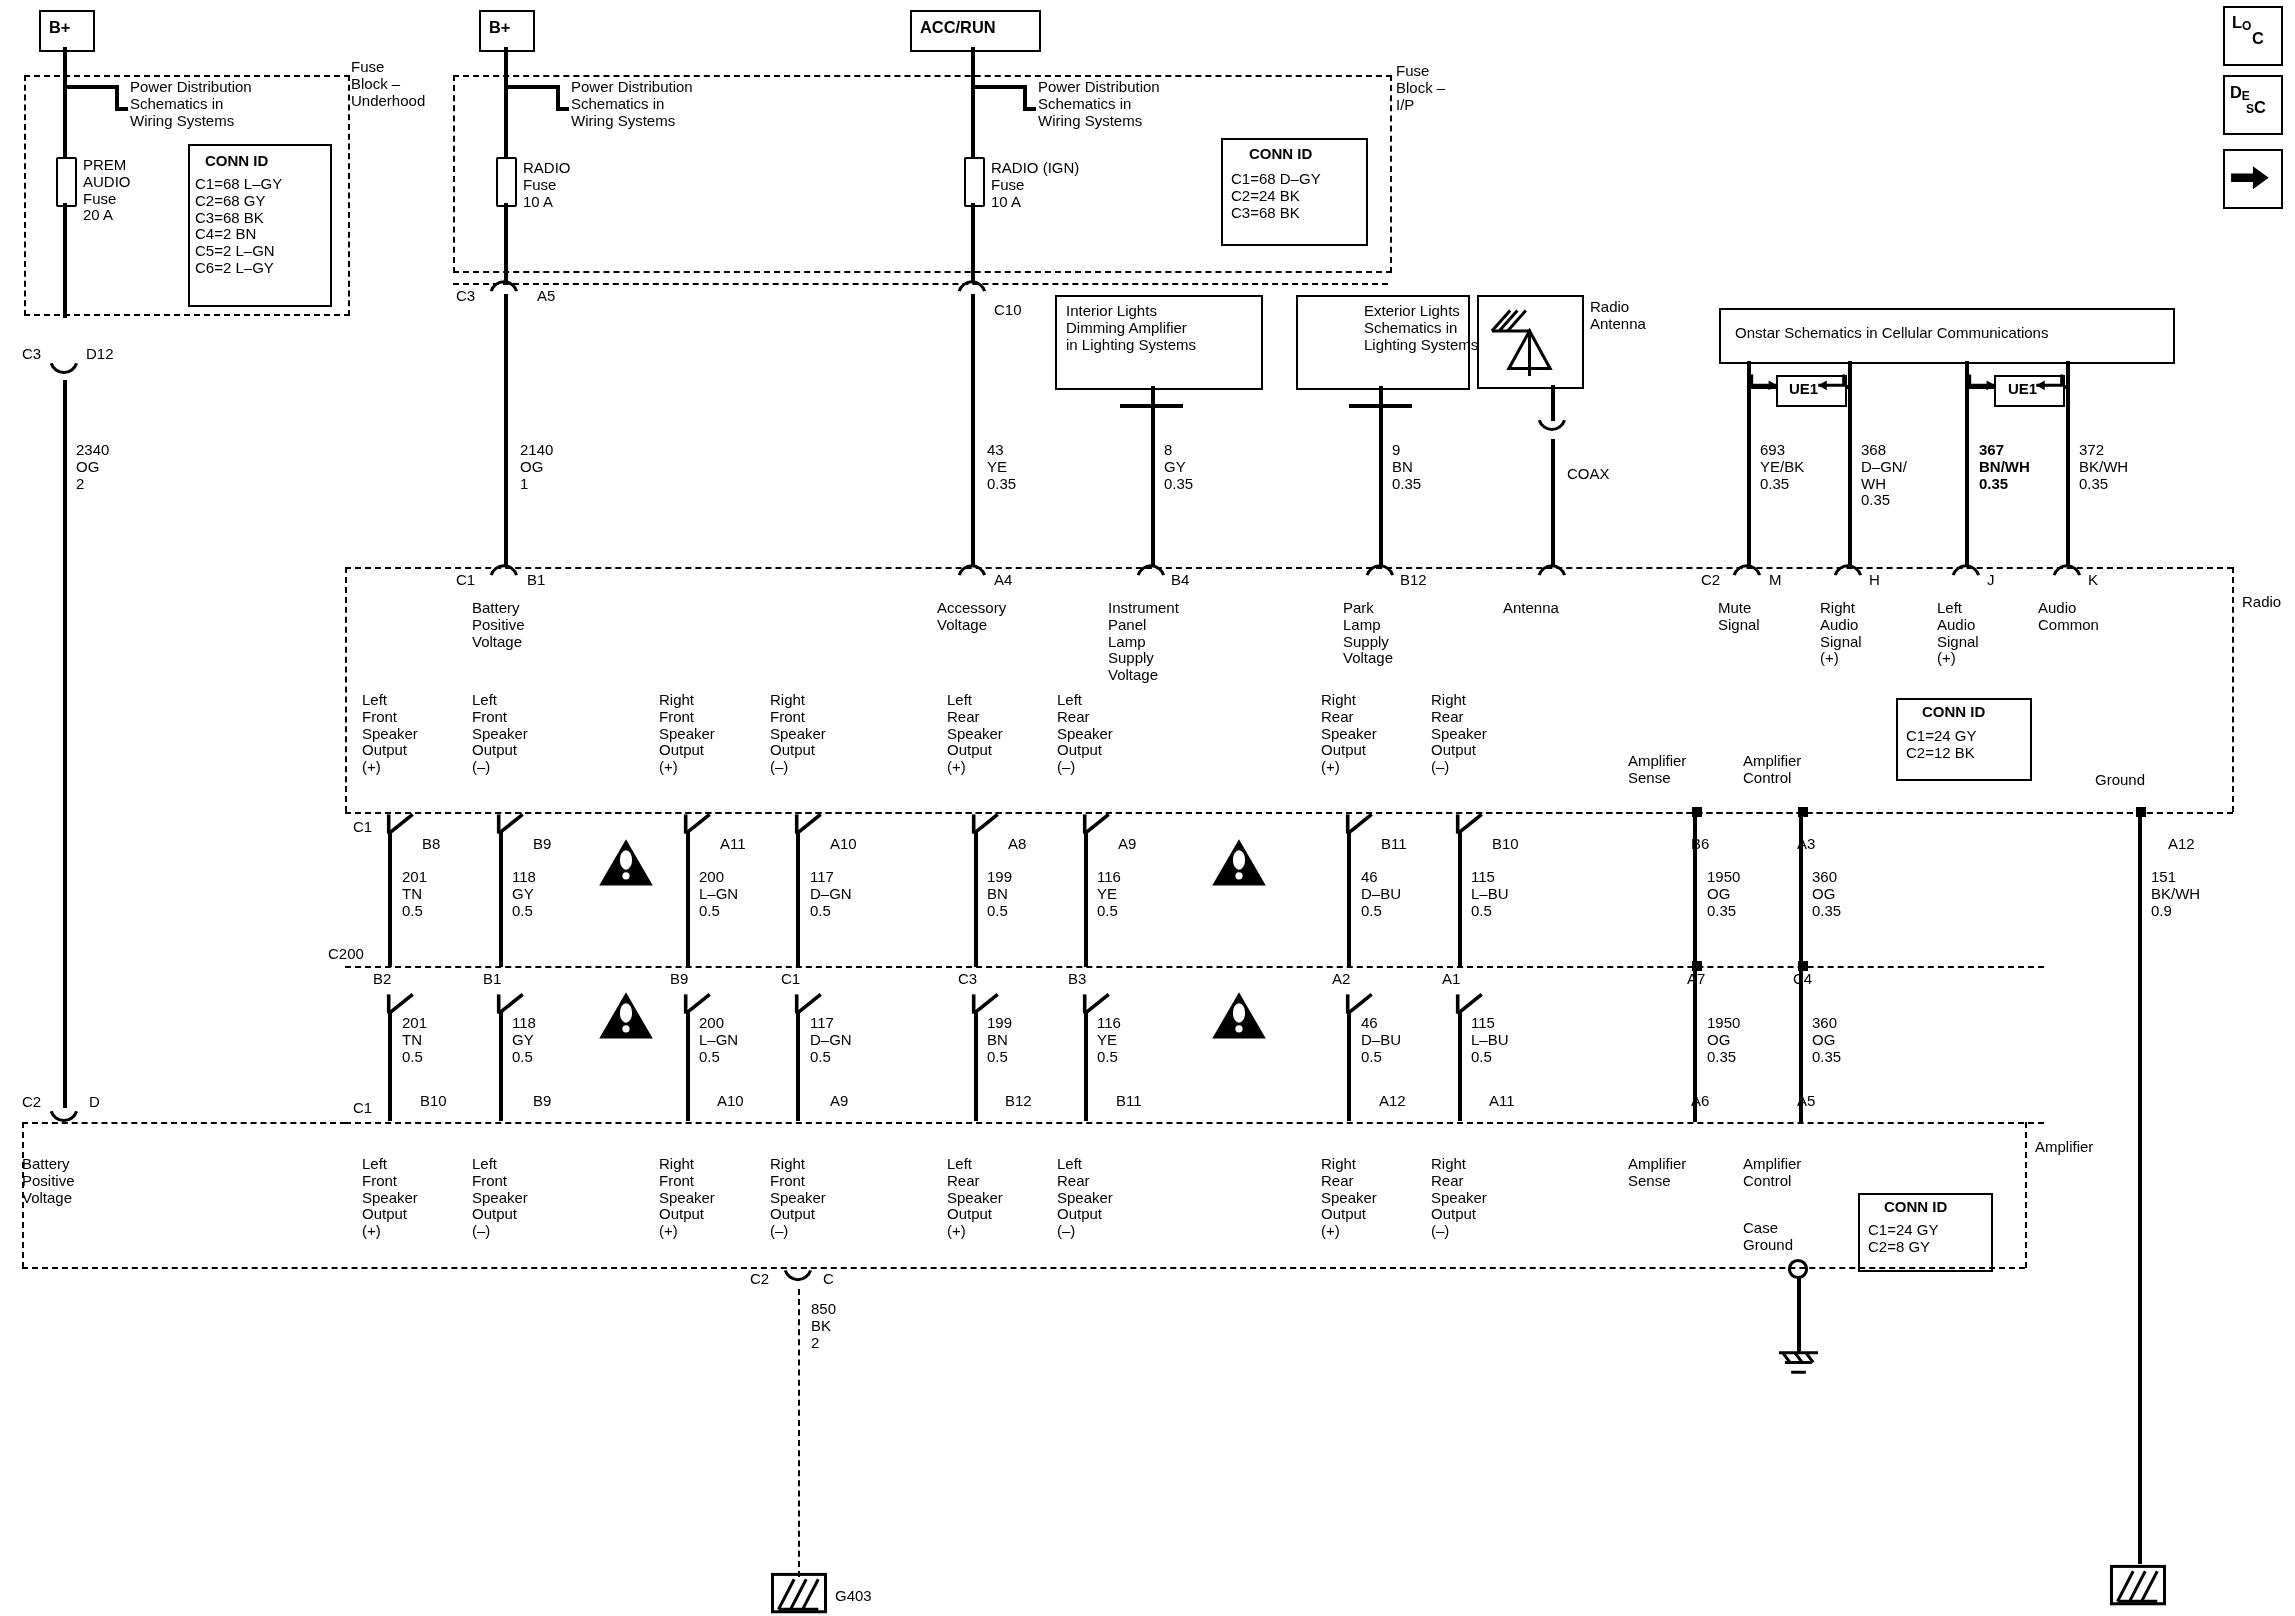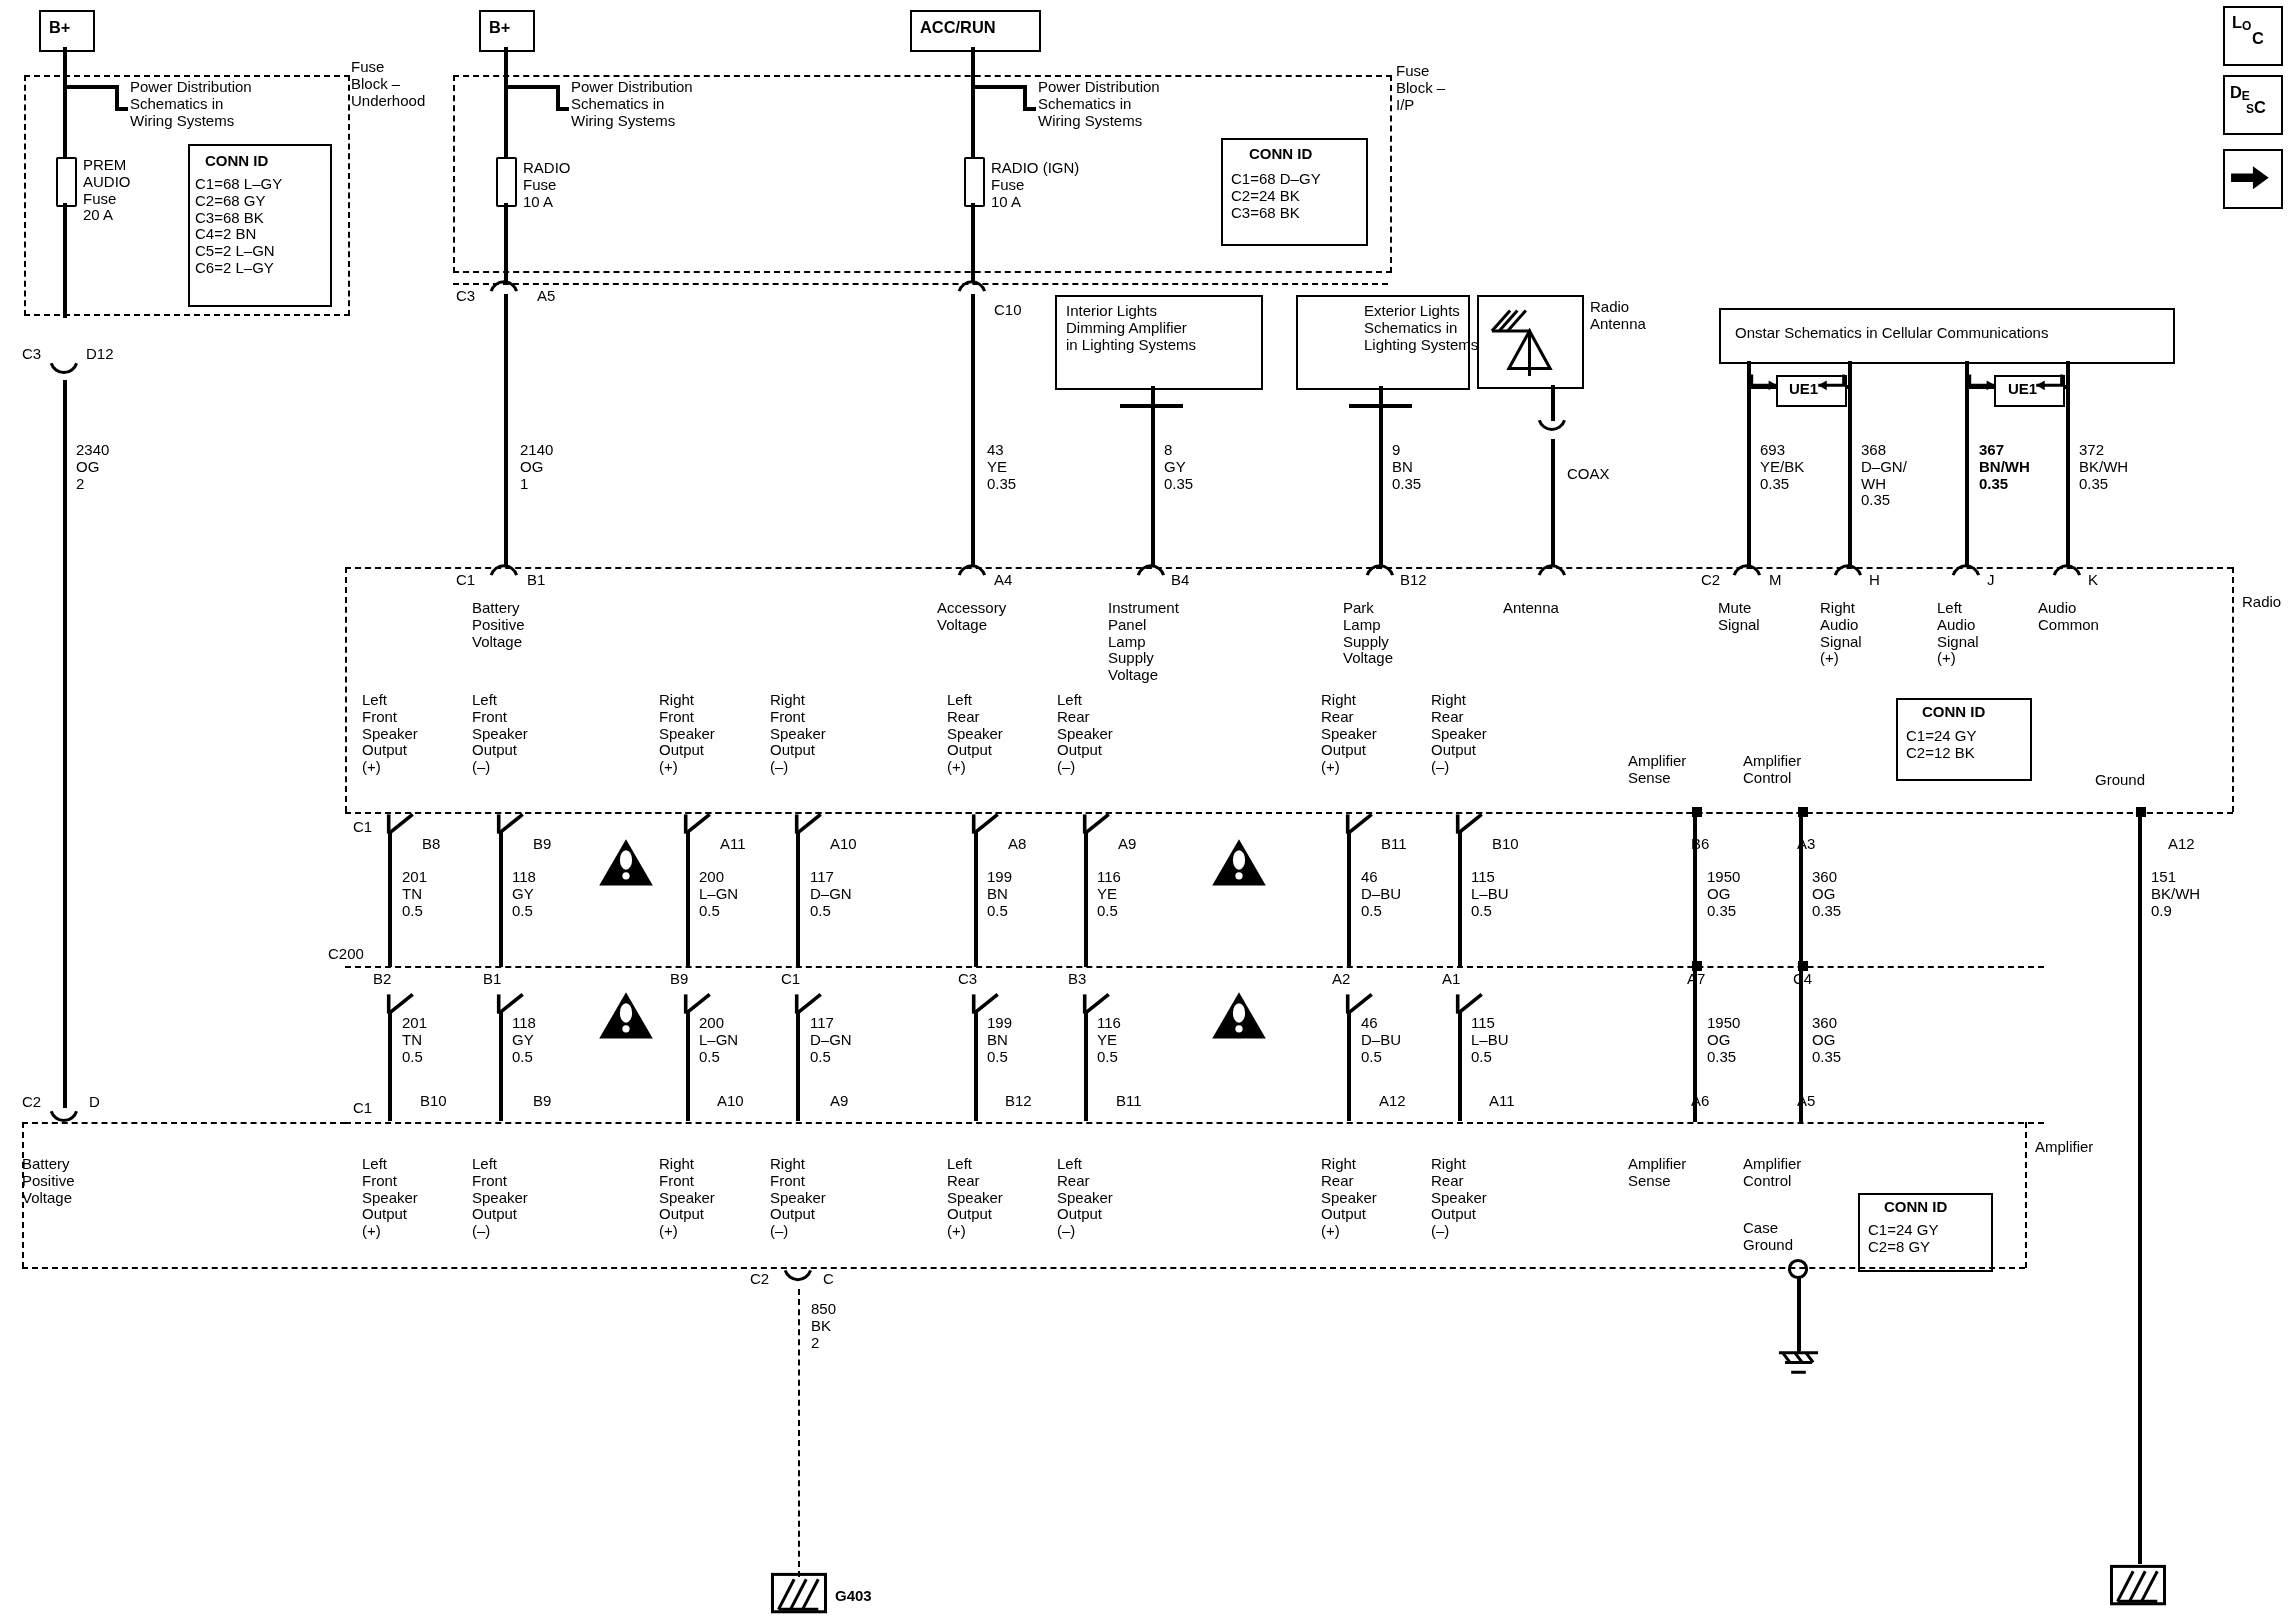--- a/index.html
+++ b/index.html
@@ -659,21 +659,21 @@
     </svg>
   <div class="dash-v" style="left:798px;top:1289px;height:288px;"></div>
   <div class="t" style="left:811px;top:1301px;">850
 BK
 2</div>
   <svg style="left:770px;top:1572px;width:58px;height:47px;" viewBox="0 0 96 78" width="58" height="47">
     <rect x="4" y="4" width="88" height="62" fill="none" stroke="#000" stroke-width="5"></rect>
     <path d="M14 62 L40 12 M34 62 L60 12 M54 62 L80 12" stroke="#000" stroke-width="5"></path>
     <path d="M14 62 L80 62" stroke="#000" stroke-width="5"></path>
   </svg>
-  <div class="t" style="left:835px;top:1588px;font-weight:bold;">G403</div>
+  <div class="t" style="left:835px;top:1588px;">G403</div>
 
   <svg style="left:1787px;top:1258px;width:22px;height:22px;" viewBox="0 0 36 36" width="22" height="22">
     <circle cx="18" cy="18" r="14" fill="none" stroke="#000" stroke-width="5"></circle>
   </svg>
   <div class="ln v6" style="left:1797px;top:1278px;height:73px;"></div>
   <svg style="left:1774px;top:1349px;width:49px;height:33px;" viewBox="0 0 80 54" width="49" height="33">
     <path d="M8 6 L72 6 M18 22 L62 22 M28 38 L52 38" stroke="#000" stroke-width="5"></path>
     <path d="M40 0 L40 6" stroke="#000" stroke-width="5"></path>
     <path d="M14 6 L26 22 M34 6 L46 22 M52 6 L64 22" stroke="#000" stroke-width="5"></path>
   </svg>

